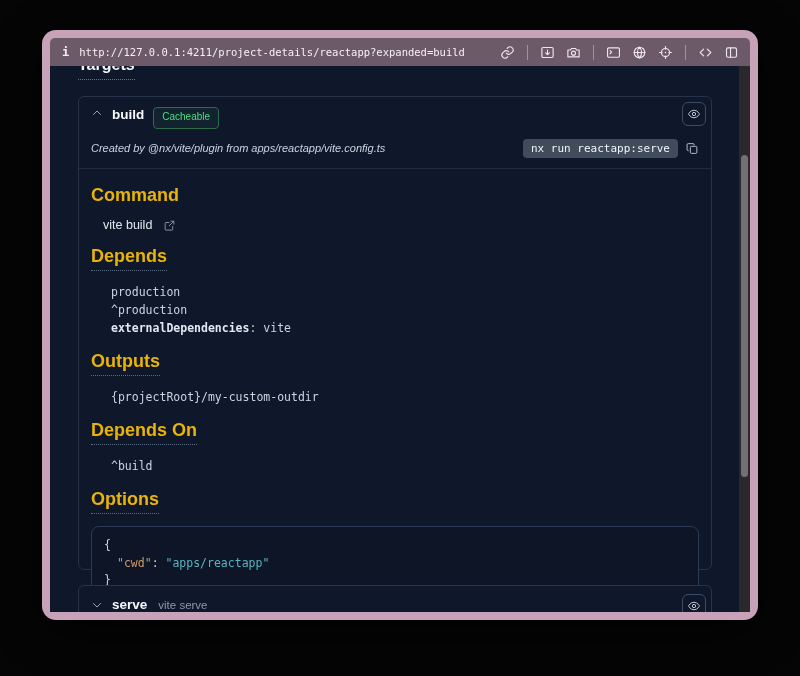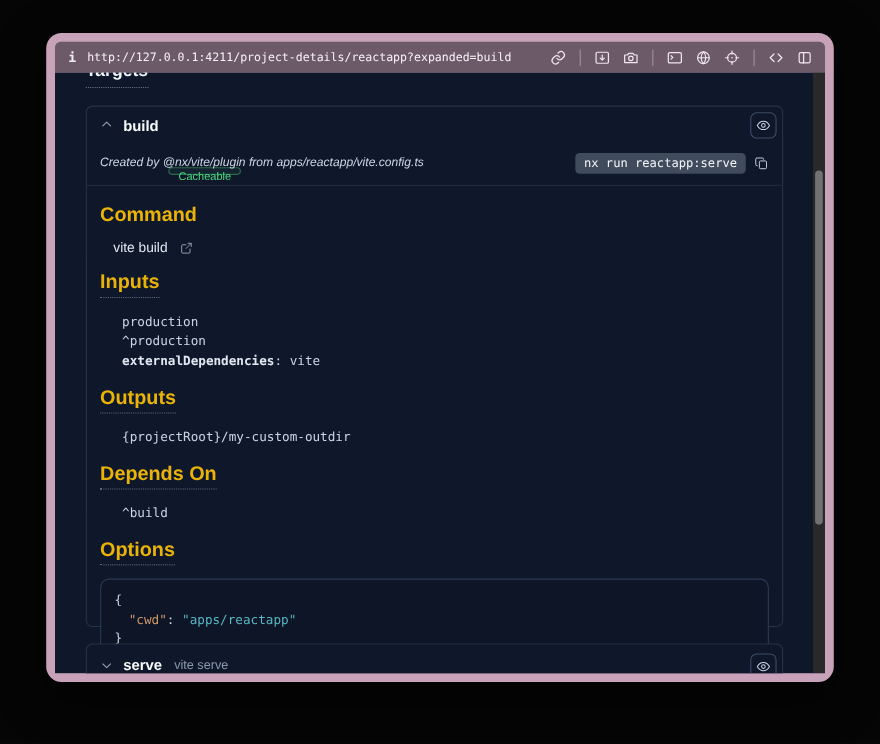--- a/index.html
+++ b/index.html
@@ -57,21 +57,21 @@
   .card-build { top:30px; height:474px; }
   .card-serve { top:519px; height:70px; }
 
   .card-header { position:relative; border-bottom:1px solid #1f2b40; padding:10px 12px 10px 12px; }
   .header-row1 { display:flex; gap:9px; height:22px; }
   .chev { width:12px; height:12px; }
   .chev svg { width:12px; height:12px; stroke:#94a3b8; fill:none; stroke-width:2; stroke-linecap:round; stroke-linejoin:round; display:block; }
   .target-name { font-size:13.5px; font-weight:700; color:#f8fafc; }
   .badge-cacheable {
     font-size:10px; color:#4ade80; border:1px solid #2e6b4c;
-    background:rgba(74,222,128,.06); border-radius:4px; padding:2.5px 8px;margin-top:45px;
+    background:rgba(74,222,128,.06); border-radius:4px; padding:2.5px 8px;
   }
   .eye-btn {
     position:absolute; right:5px; top:5px; width:24px; height:24px;
     border:1px solid #3d4c66; border-radius:6px;
     display:flex; align-items:center; justify-content:center; cursor:pointer;
   }
   .eye-btn svg { width:14px; height:14px; stroke:#cbd5e1; fill:none; stroke-width:1.6; display:block; }
 
   .header-row2 { display:flex; align-items:center; margin-top:9px; height:20px; }
   .created-by { font-size:11px; font-style:italic; color:#cbd5e1; }
@@ -213,21 +213,21 @@
         <div class="sec-value command-line">
           <span>vite build</span>
           <span class="ext-link">
             <svg viewBox="0 0 24 24">
                 <path d="M18 13.5V19a1.5 1.5 0 0 1-1.5 1.5h-11A1.5 1.5 0 0 1 4 19V8a1.5 1.5 0 0 1 1.5-1.5H11"></path>
                 <path d="M14.5 4h5.5v5.5M20 4l-8.5 8.5"></path>
               </svg>
           </span>
         </div>
 
-        <div class="sec-label dotted">Inputs</div>
+        <div class="sec-label dotted">Depends</div>
         <div class="sec-value mono-list">
           <div>production</div>
           <div>^production</div>
           <div><span class="mono-bold">externalDependencies</span><span>: vite</span></div>
         </div>
 
         <div class="sec-label dotted">Outputs</div>
         <div class="sec-value mono-list">
           <div>{projectRoot}/my-custom-outdir</div>
         </div>

